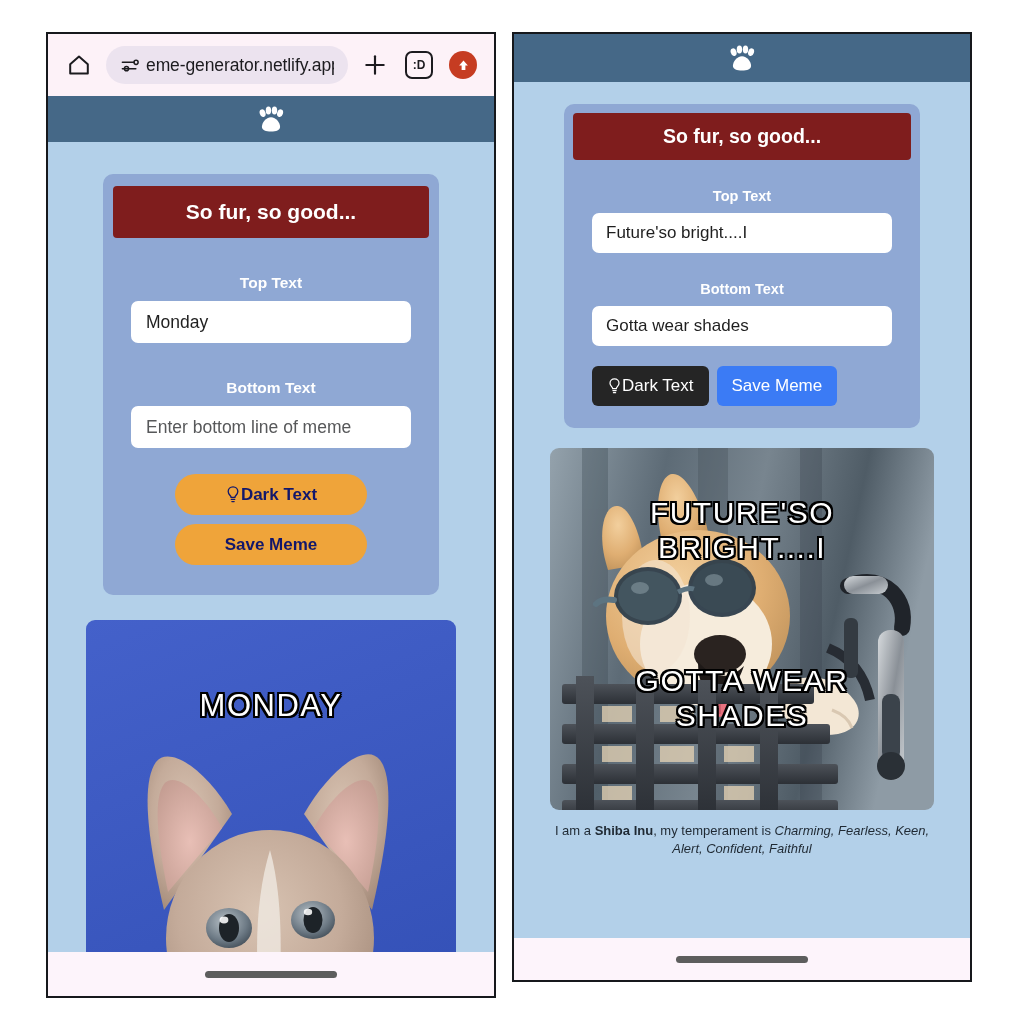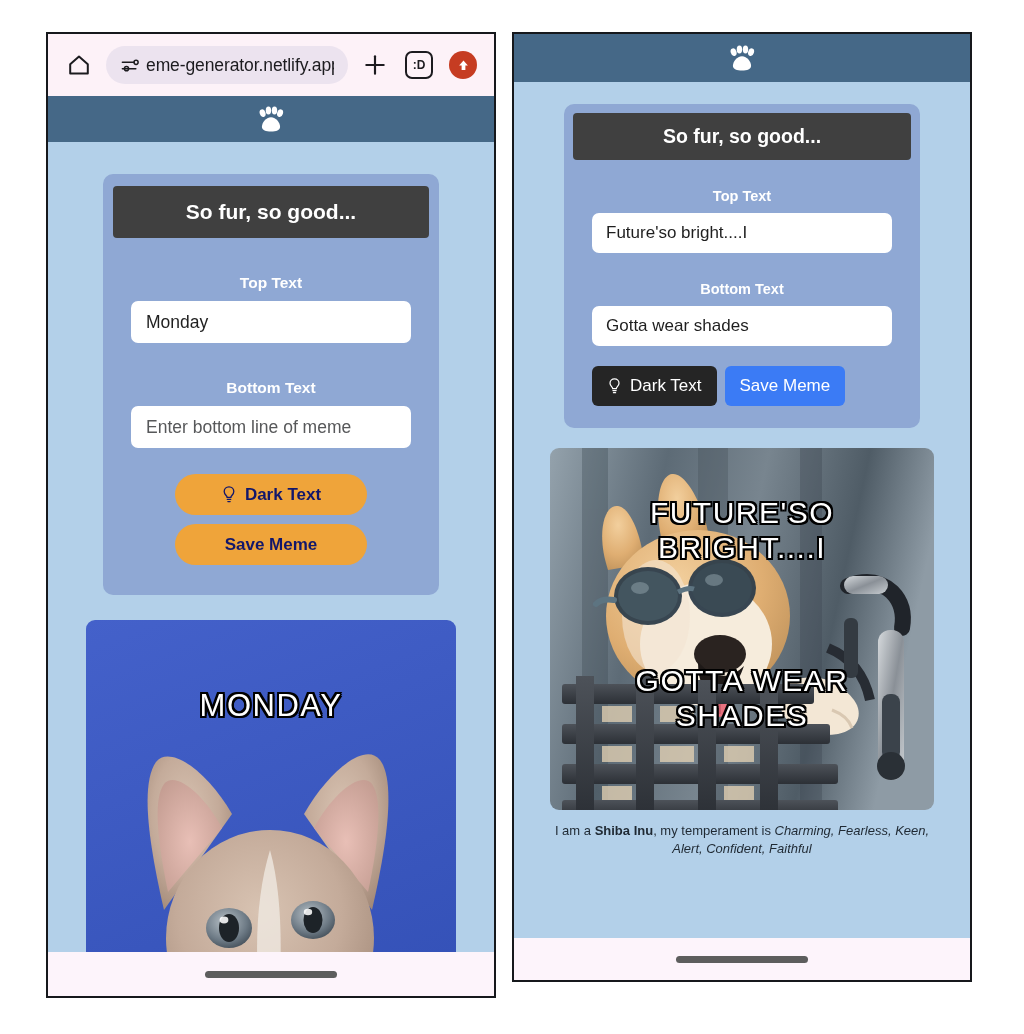--- a/index.html
+++ b/index.html
@@ -122,21 +122,21 @@
   }
   #phone-left .form-card {
     margin: 32px 55px 0 55px;
     padding: 12px 0 30px 0;
   }
   #phone-right .form-card {
     margin: 22px 50px 0 50px;
     padding: 9px 0 22px 0;
   }
   .card-title {
-    background: #404040;
+    background: #7f1d1d;
     color: #ffffff;
     text-align: center;
     font-weight: bold;
   }
   #phone-left .card-title {
     margin: 0 10px;
     padding: 14px 0;
     font-size: 21px;
     border-radius: 4px;
   }
@@ -196,21 +196,20 @@
     padding-left: 28px;
   }
   .btn {
     border: none;
     cursor: pointer;
     font-family: "Liberation Sans", sans-serif;
     font-weight: bold;
     display: inline-flex;
     align-items: center;
     justify-content: center;
-    gap: 8px;
     box-sizing: border-box;
   }
   
   .btn-pill {
     background: #efa43a;
     color: #12176b;
     border-radius: 22px;
     height: 41px;
     width: 192px;
     font-size: 17px;

